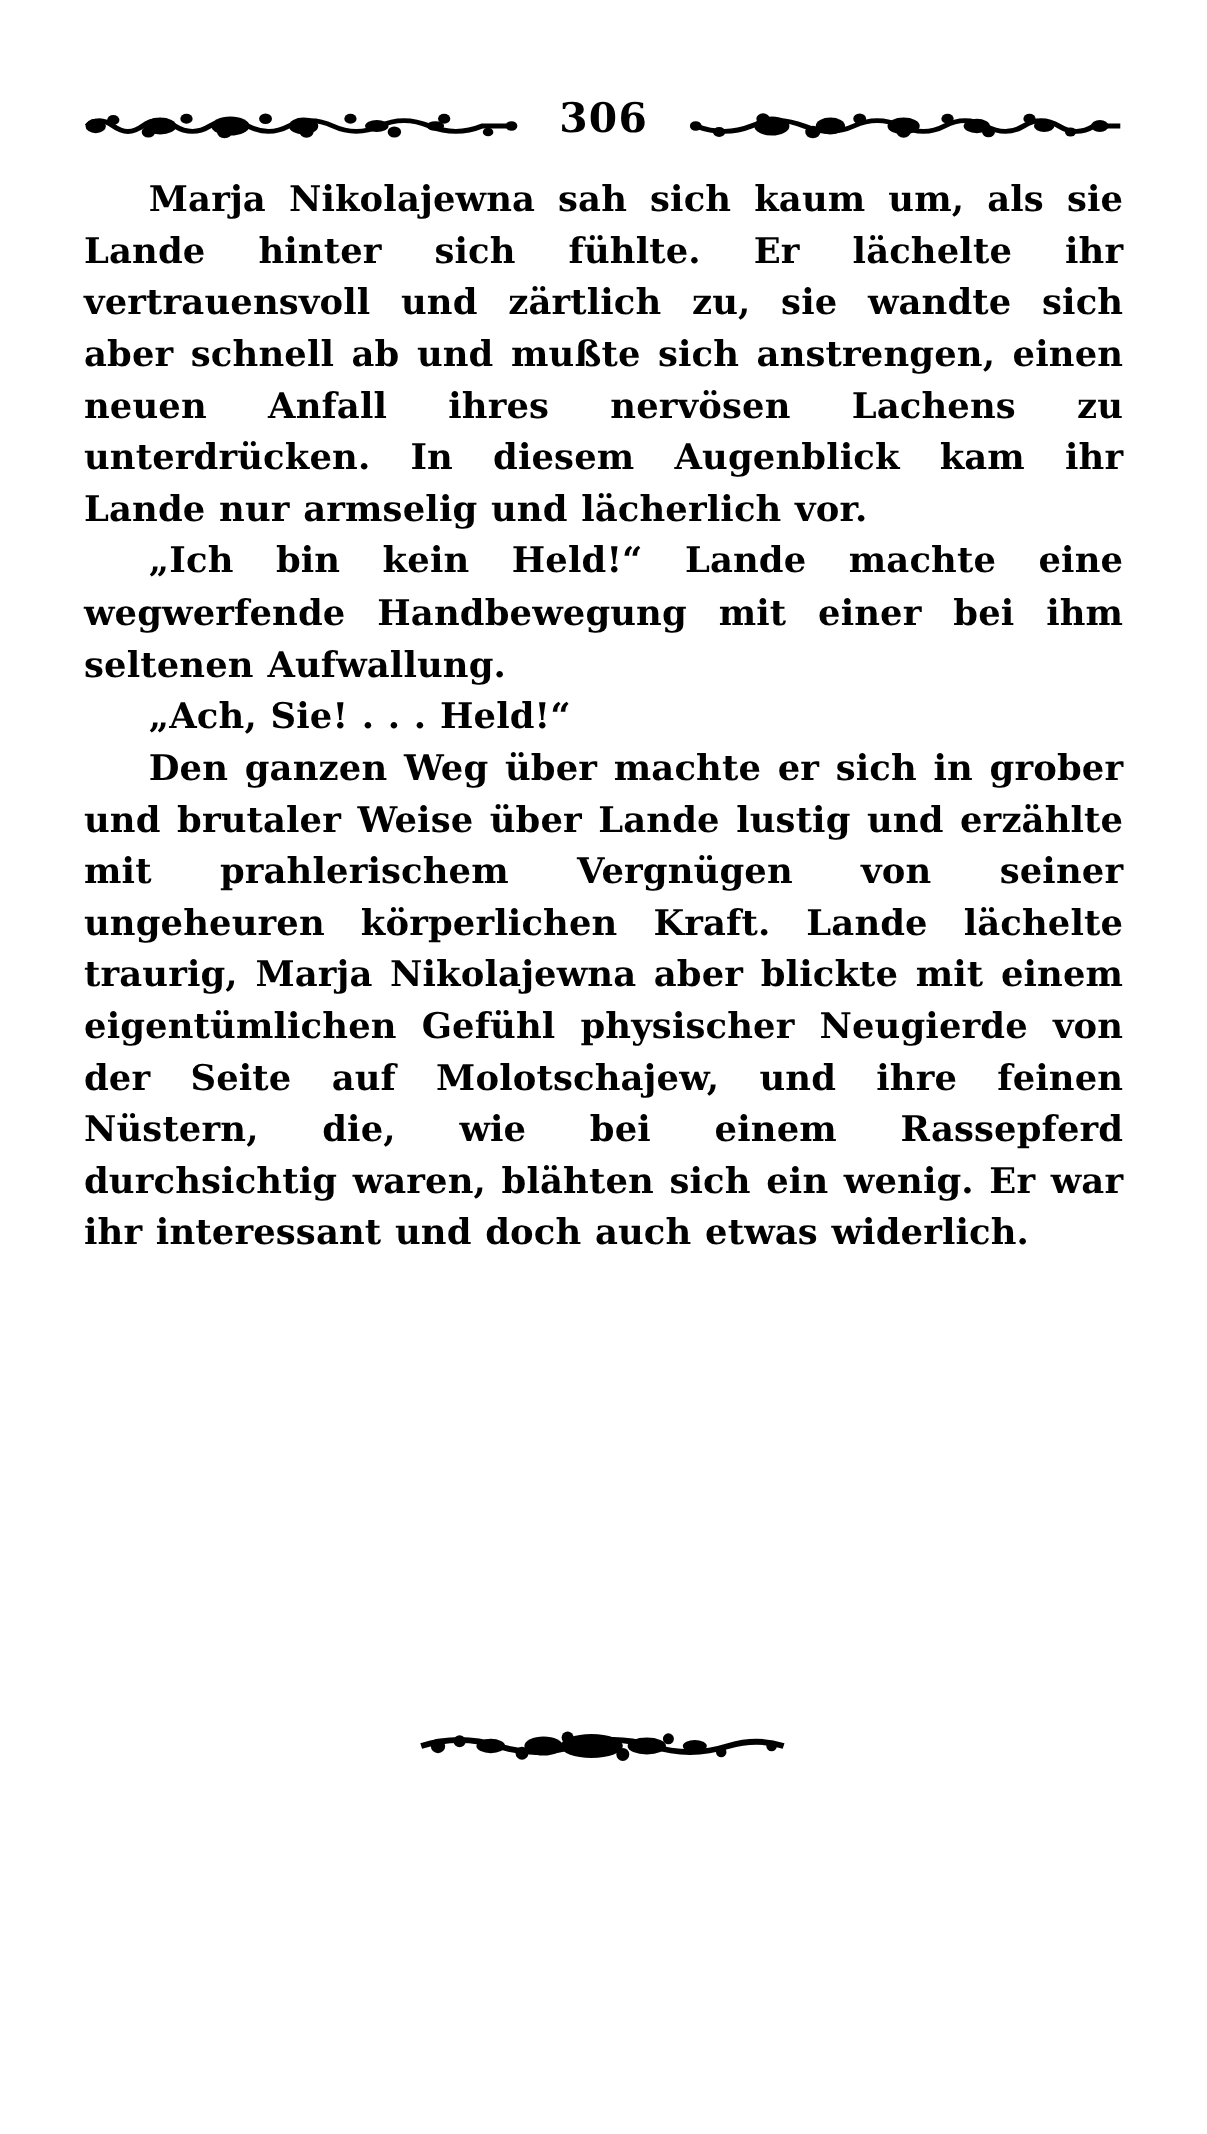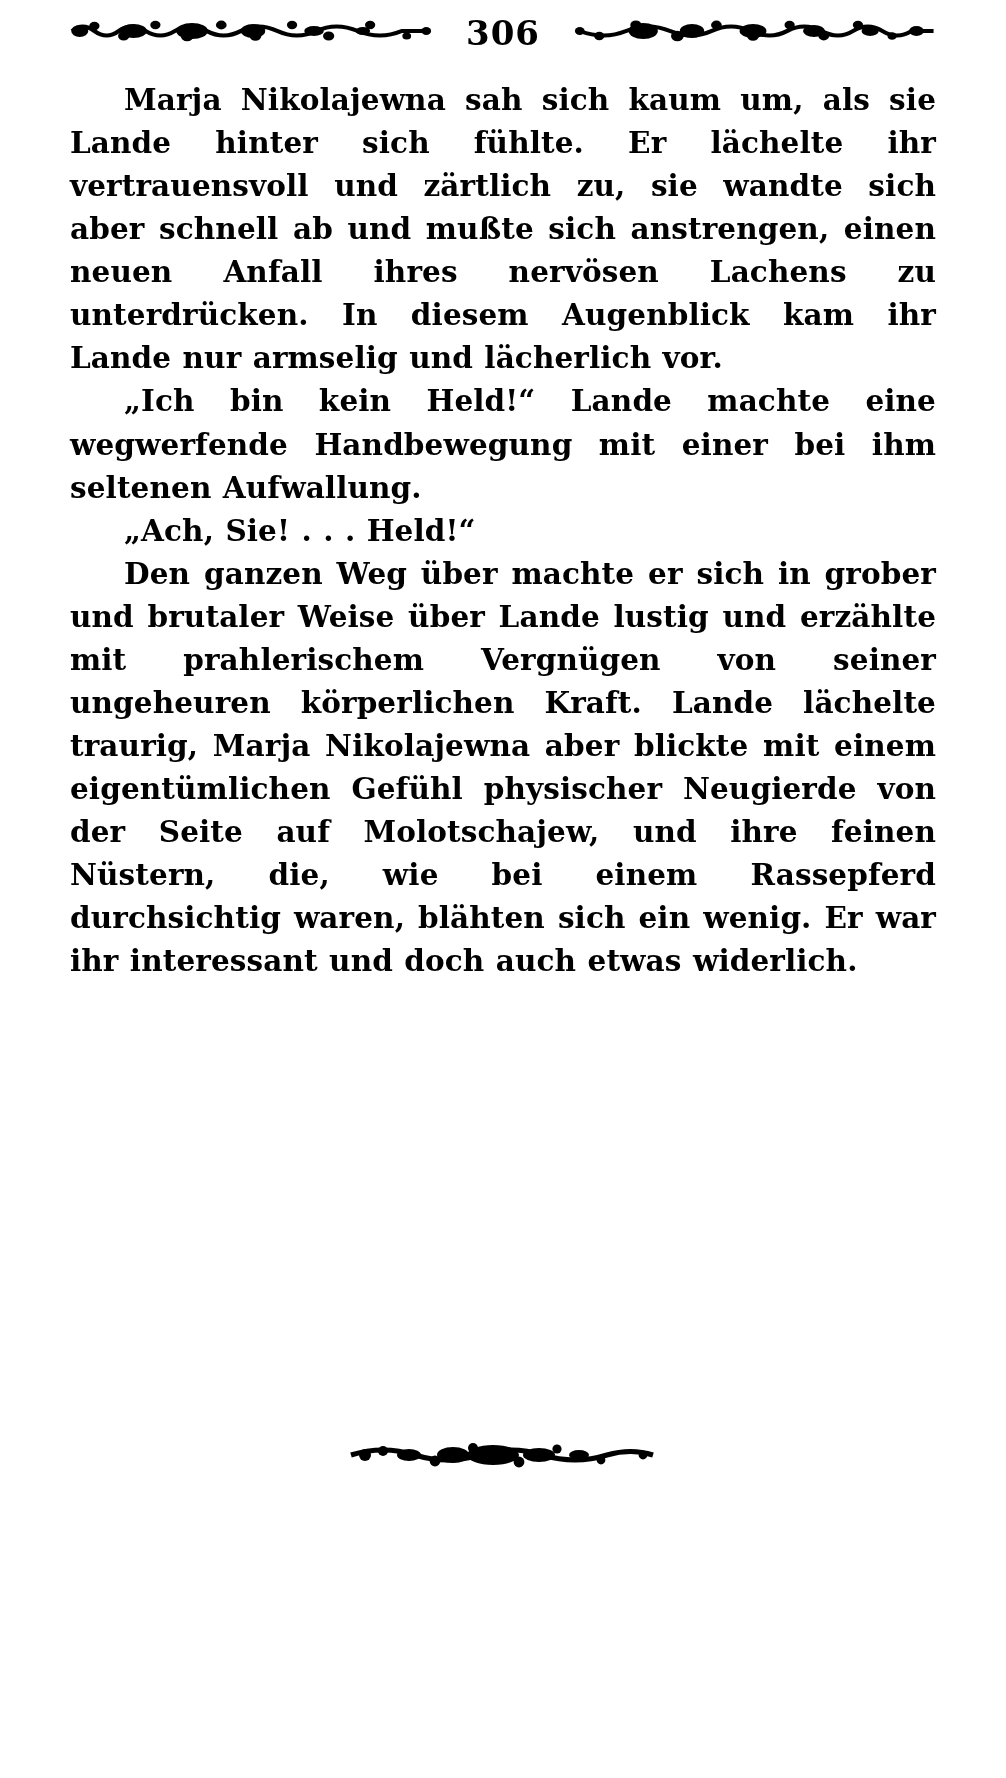--- a/index.html
+++ b/index.html
@@ -22,43 +22,44 @@
     top: 0;
     width: 1006px;
     height: 1778px;
     box-sizing: border-box;
     padding: 0 70px;
   }
 
   
   .header {
     display: flex;
-    align-items: flex-start;
+    align-items: flex-end;
     justify-content: center;
     height: 60px;
-    margin-top: 18px;
+    margin-top: 58px;
   }
   .page-number {
     font-family: "DejaVu Serif", serif;
     font-size: 34px;
     font-weight: 700;
     letter-spacing: 1px;
     padding: 0 30px;
     line-height: 1;
     position: relative;
     top: -2px;
   }
   .orn {
     flex: 1 1 auto;
     height: 26px;
   }
   .orn svg { display: block; width: 100%; height: 26px; }
 
   
   .body-text {
+    margin-top: 26px;
     font-size: 29.5px;
     line-height: 1.46;
     text-align: justify;
     text-justify: inter-word;
     letter-spacing: 0.1px;
     word-spacing: 1px;
   }
   .body-text p {
     margin: 0;
     text-indent: 54px;

